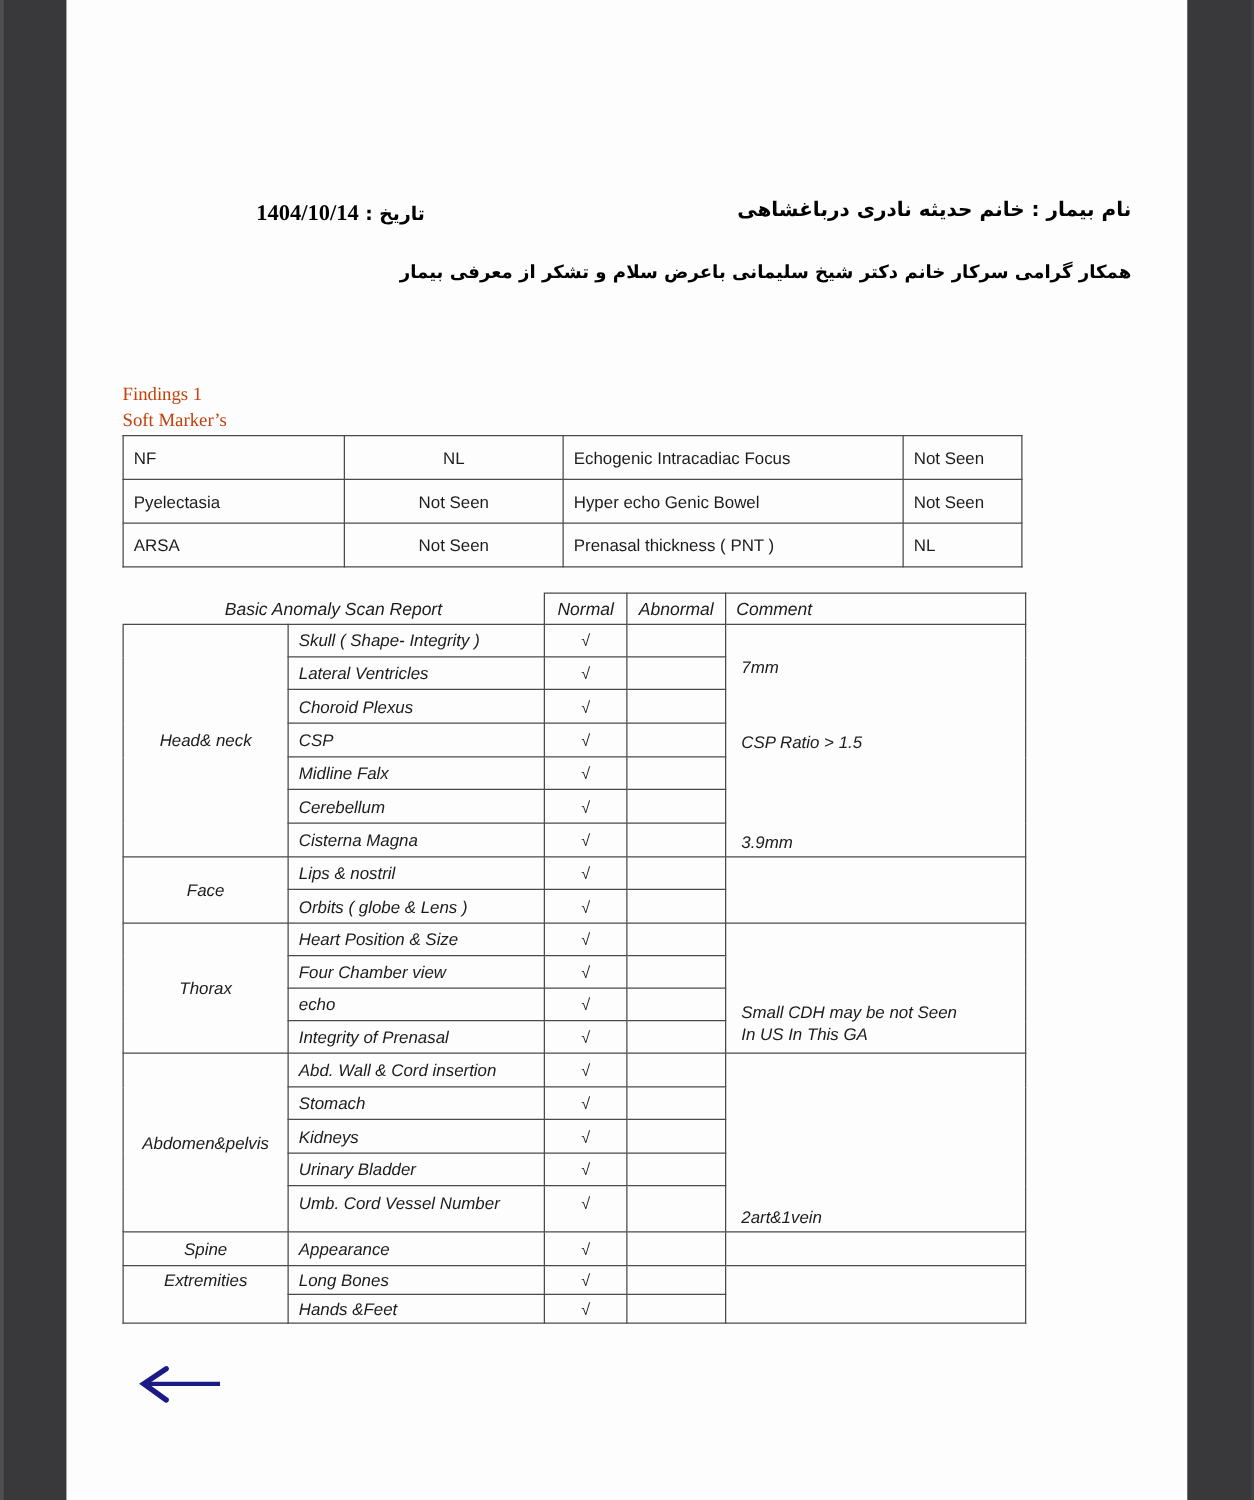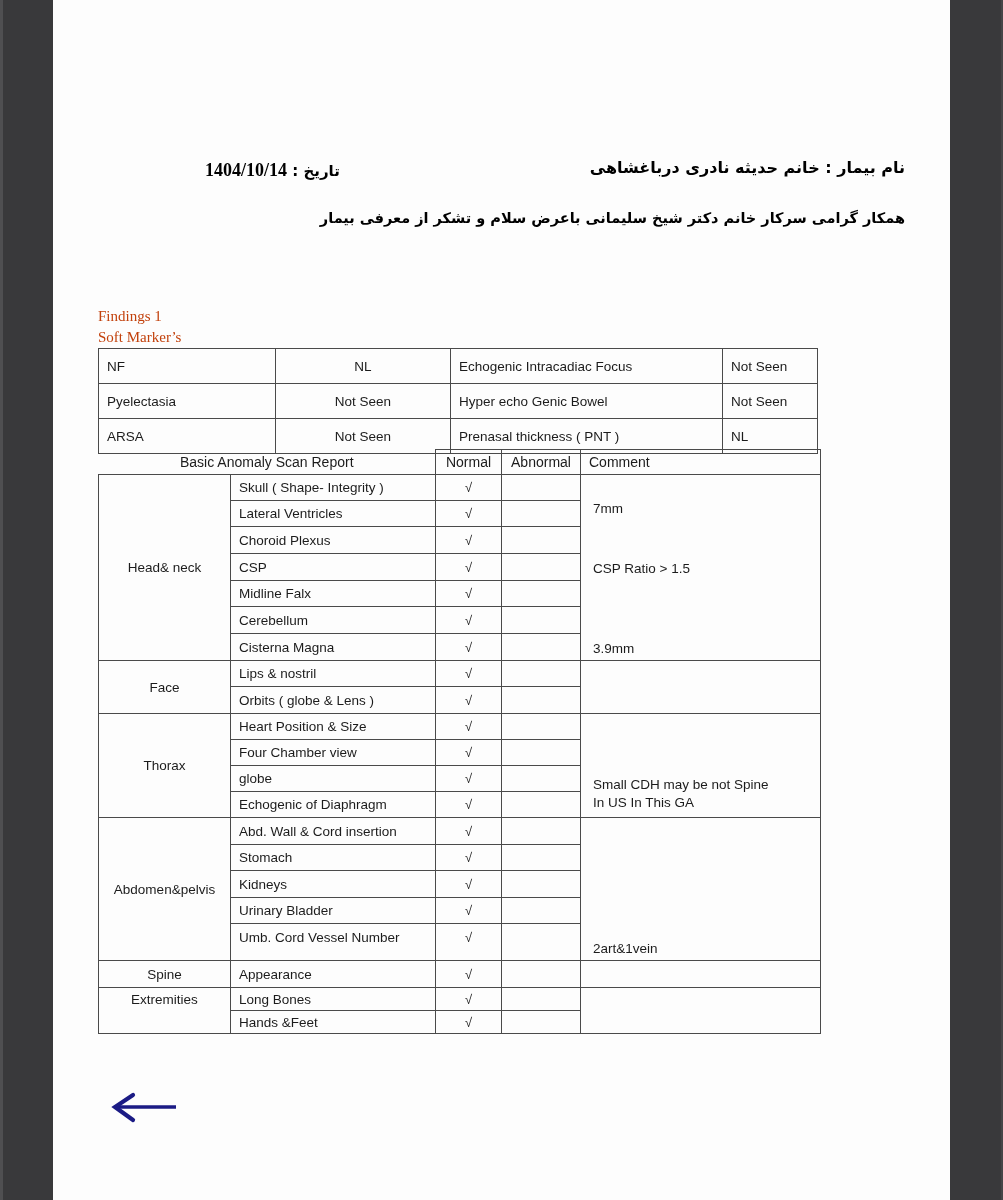--- a/index.html
+++ b/index.html
@@ -24,21 +24,21 @@
   table{border-collapse:collapse;table-layout:fixed;}
   td{border:1px solid #4a4a4a;font-size:13.5px;color:#1c1c1c;overflow:hidden;white-space:nowrap;}
 
   
   .t1{position:absolute;left:45px;top:348px;width:719px;}
   .t1 tr{height:35px;}
   .t1 .c-l{padding:0 4px 0 8px;}
   .t1 .c-c{text-align:center;}
 
   
-  .t2{position:absolute;left:45px;top:449px;width:722px;}
+  .t2{position:absolute;left:45px;top:474px;width:722px;font-style:italic;}
   .t2 .bare{border:none;border-bottom:1px solid #4a4a4a;border-right:1px solid #4a4a4a;
             text-align:center;font-size:14px;}
   .t2 .hc{text-align:center;font-size:14px;}
   .t2 .hl{padding-left:8px;font-size:14px;}
   .rh{height:25px;} .r26{height:26px;} .r37{height:37px;} .r23{height:23px;} .r27{height:27px;}
   .grp{text-align:center;}
   .grp.vtop{vertical-align:top;padding-top:4px;}
   .itm{padding-left:8px;margin-left:48px;}
   .ck{text-align:center;font-size:13px;}
   .cmt{position:relative;}
@@ -161,36 +161,36 @@
         <td class="ck">√</td>
         <td></td>
       </tr>
 
       <tr class="r26">
         <td class="grp" rowspan="4">Thorax</td>
         <td class="itm">Heart Position &amp; Size</td>
         <td class="ck">√</td>
         <td></td>
         <td class="cmt" rowspan="4">
-          <span class="cpos" style="bottom:24px">Small CDH may be not Spine</span>
+          <span class="cpos" style="bottom:24px">Small CDH may be not Seen</span>
           <span class="cpos" style="bottom:6px">In US In This GA</span>
         </td>
       </tr>
       <tr class="r26">
         <td class="itm">Four Chamber view</td>
         <td class="ck">√</td>
         <td></td>
       </tr>
       <tr class="r26">
-        <td class="itm">globe</td>
-        <td class="ck">√</td>
-        <td></td>
-      </tr>
-      <tr class="r26">
-        <td class="itm">Echogenic of Diaphragm</td>
+        <td class="itm">echo</td>
+        <td class="ck">√</td>
+        <td></td>
+      </tr>
+      <tr class="r26">
+        <td class="itm">Integrity of Prenasal</td>
         <td class="ck">√</td>
         <td></td>
       </tr>
 
       <tr class="r27">
         <td class="grp" rowspan="5">Abdomen&amp;pelvis</td>
         <td class="itm">Abd. Wall &amp; Cord insertion</td>
         <td class="ck">√</td>
         <td></td>
         <td class="cmt" rowspan="5">

